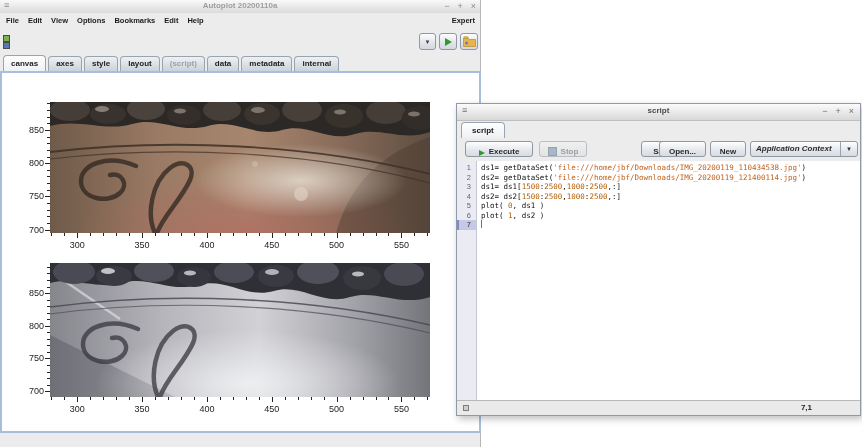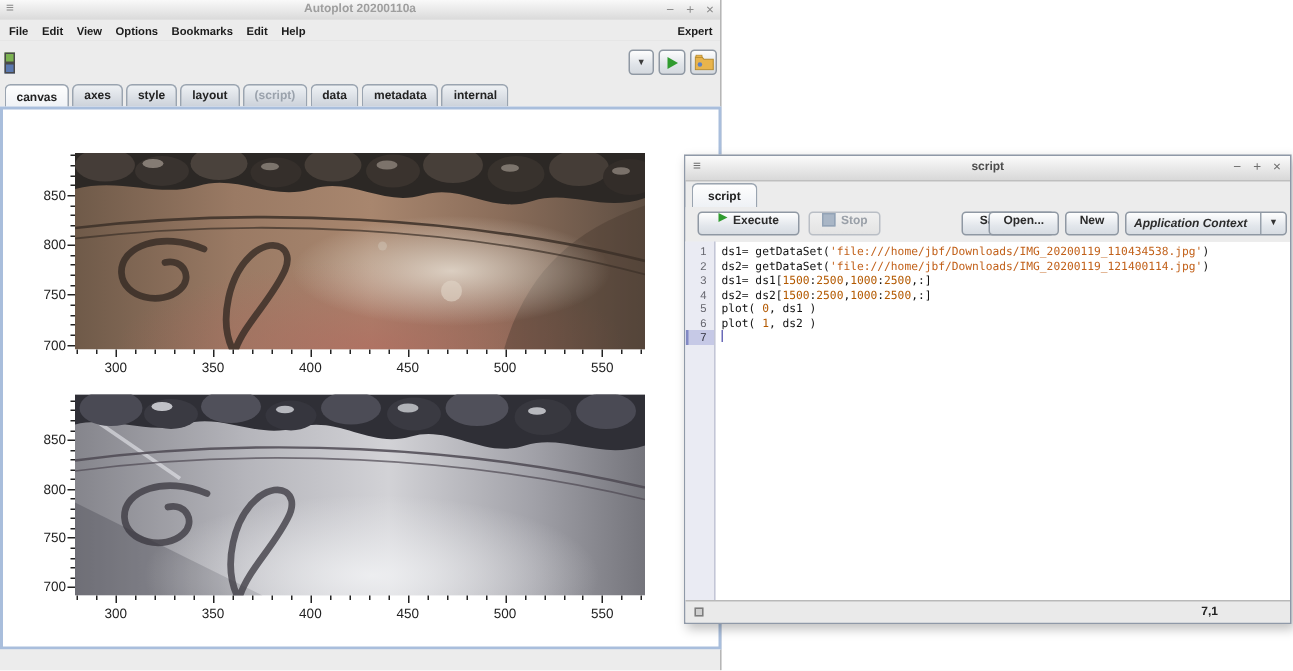--- a/index.html
+++ b/index.html
@@ -25,21 +25,21 @@
   .uri-ico .g{background:#7cb351;} .uri-ico .b{background:#5b79b0;}
   .addr-input{position:absolute;left:12px;top:6px;width:404px;height:15px;border:1px solid #98a2b0;
               background:#fff;font-family:"Liberation Sans",sans-serif;font-size:9px;color:#111;padding:0 3px;}
   .mini-btn{position:absolute;top:6px;height:17px;border:1px solid #8f98a3;border-radius:3px;box-sizing:border-box;
             background:linear-gradient(#fdfdfd,#e0e4e9 60%,#d4d9df);display:flex;align-items:center;justify-content:center;}
   .dd-btn{left:419px;width:17px;}
   .go-btn{left:439px;width:18px;}
   .open-btn{left:460px;width:18px;}
   .dd-glyph{font-size:6px;color:#3c3c3c;}
   .tri-green{width:0;height:0;border-left:7px solid #2f9b2f;border-top:4px solid transparent;border-bottom:4px solid transparent;}
-  .tabs{position:absolute;left:3px;top:56px;right:0;height:15px;display:flex;gap:2px;align-items:center;}
+  .tabs{position:absolute;left:3px;top:56px;right:0;height:15px;display:flex;gap:2px;align-items:flex-end;}
   .tab{height:14px;line-height:14px;padding:0 7px;font-size:8px;font-weight:bold;color:#222;
        border:1px solid #9aa4b0;border-bottom:none;border-radius:4px 4px 0 0;
        background:linear-gradient(#eef1f4,#ccd2da);cursor:default;}
   .tab.sel{background:linear-gradient(#fefefe,#eef1f5);height:15px;line-height:15px;}
   .tab.dim{color:#9aa2ac;}
   .canvas-panel{position:absolute;left:0;top:71px;width:481px;height:362px;background:#fff;
                 border:2px solid #a9bedc;box-sizing:border-box;}
   .bottom-strip{position:absolute;left:0;top:433px;right:0;height:14px;background:#ececec;}
   
   .plot{position:absolute;overflow:visible;}
@@ -59,21 +59,21 @@
   .sw-title{position:absolute;left:0;top:0;right:0;height:16px;
             background:linear-gradient(#fbfbfb,#d8d8d8);border-bottom:1px solid #bfbfbf;}
   .sw-title .ttl{position:absolute;left:0;right:0;top:2px;text-align:center;font-size:8px;font-weight:bold;color:#4c4c4c;}
   .sw-title .wmenu{position:absolute;left:5px;top:1px;font-size:9px;color:#6f6f6f;}
   .sw-tabs{position:absolute;left:0;top:16px;right:0;height:18px;border-bottom:1px solid #aab2bc;}
   .sw-tab{position:absolute;left:4px;bottom:0;height:15px;line-height:15px;padding:0 10px;
           font-size:8px;font-weight:bold;color:#222;border:1px solid #9aa4b0;border-bottom:none;
           border-radius:4px 4px 0 0;background:linear-gradient(#fefefe,#eef1f5);}
   .sw-toolbar{position:absolute;left:0;top:34px;right:0;height:23px;background:#ececec;border-bottom:1px solid #c8c8c8;}
   .nbtn{position:absolute;top:3px;height:16px;border:1px solid #8f98a3;border-radius:3px;box-sizing:border-box;
-        background:linear-gradient(#fefefe,#e3e7ec 60%,#d7dce2);display:flex;align-items:flex-start;justify-content:center;
+        background:linear-gradient(#fefefe,#e3e7ec 60%,#d7dce2);display:flex;align-items:flex-end;justify-content:center;
         gap:4px;font-size:8px;font-weight:bold;color:#2b2b2b;}
   .nbtn.disabled{color:#9aa0a8;background:linear-gradient(#f0f0f0,#e3e3e3);border-color:#b9bec5;}
   .play-ico{width:0;height:0;border-left:6px solid #2f9b2f;border-top:3.5px solid transparent;border-bottom:3.5px solid transparent;}
   .stop-ico{width:7px;height:7px;background:#a9b6c6;border:1px solid #93a3b6;}
   .ncombo{position:absolute;top:3px;height:16px;border:1px solid #8f98a3;border-radius:3px;box-sizing:border-box;
           background:linear-gradient(#fefefe,#e3e7ec 60%,#d7dce2);display:flex;align-items:stretch;}
   .combo-text{flex:1;font-size:8px;font-weight:bold;color:#2b2b2b;line-height:14px;padding-left:5px;white-space:nowrap;}
   .combo-arrow{width:16px;border-left:1px solid #98a1ac;display:flex;align-items:center;justify-content:center;font-size:6px;color:#333;}
   .sw-editor{position:absolute;left:0;top:57px;right:0;bottom:14px;background:#fff;display:flex;
              border-bottom:1px solid #c4c8d2;}

